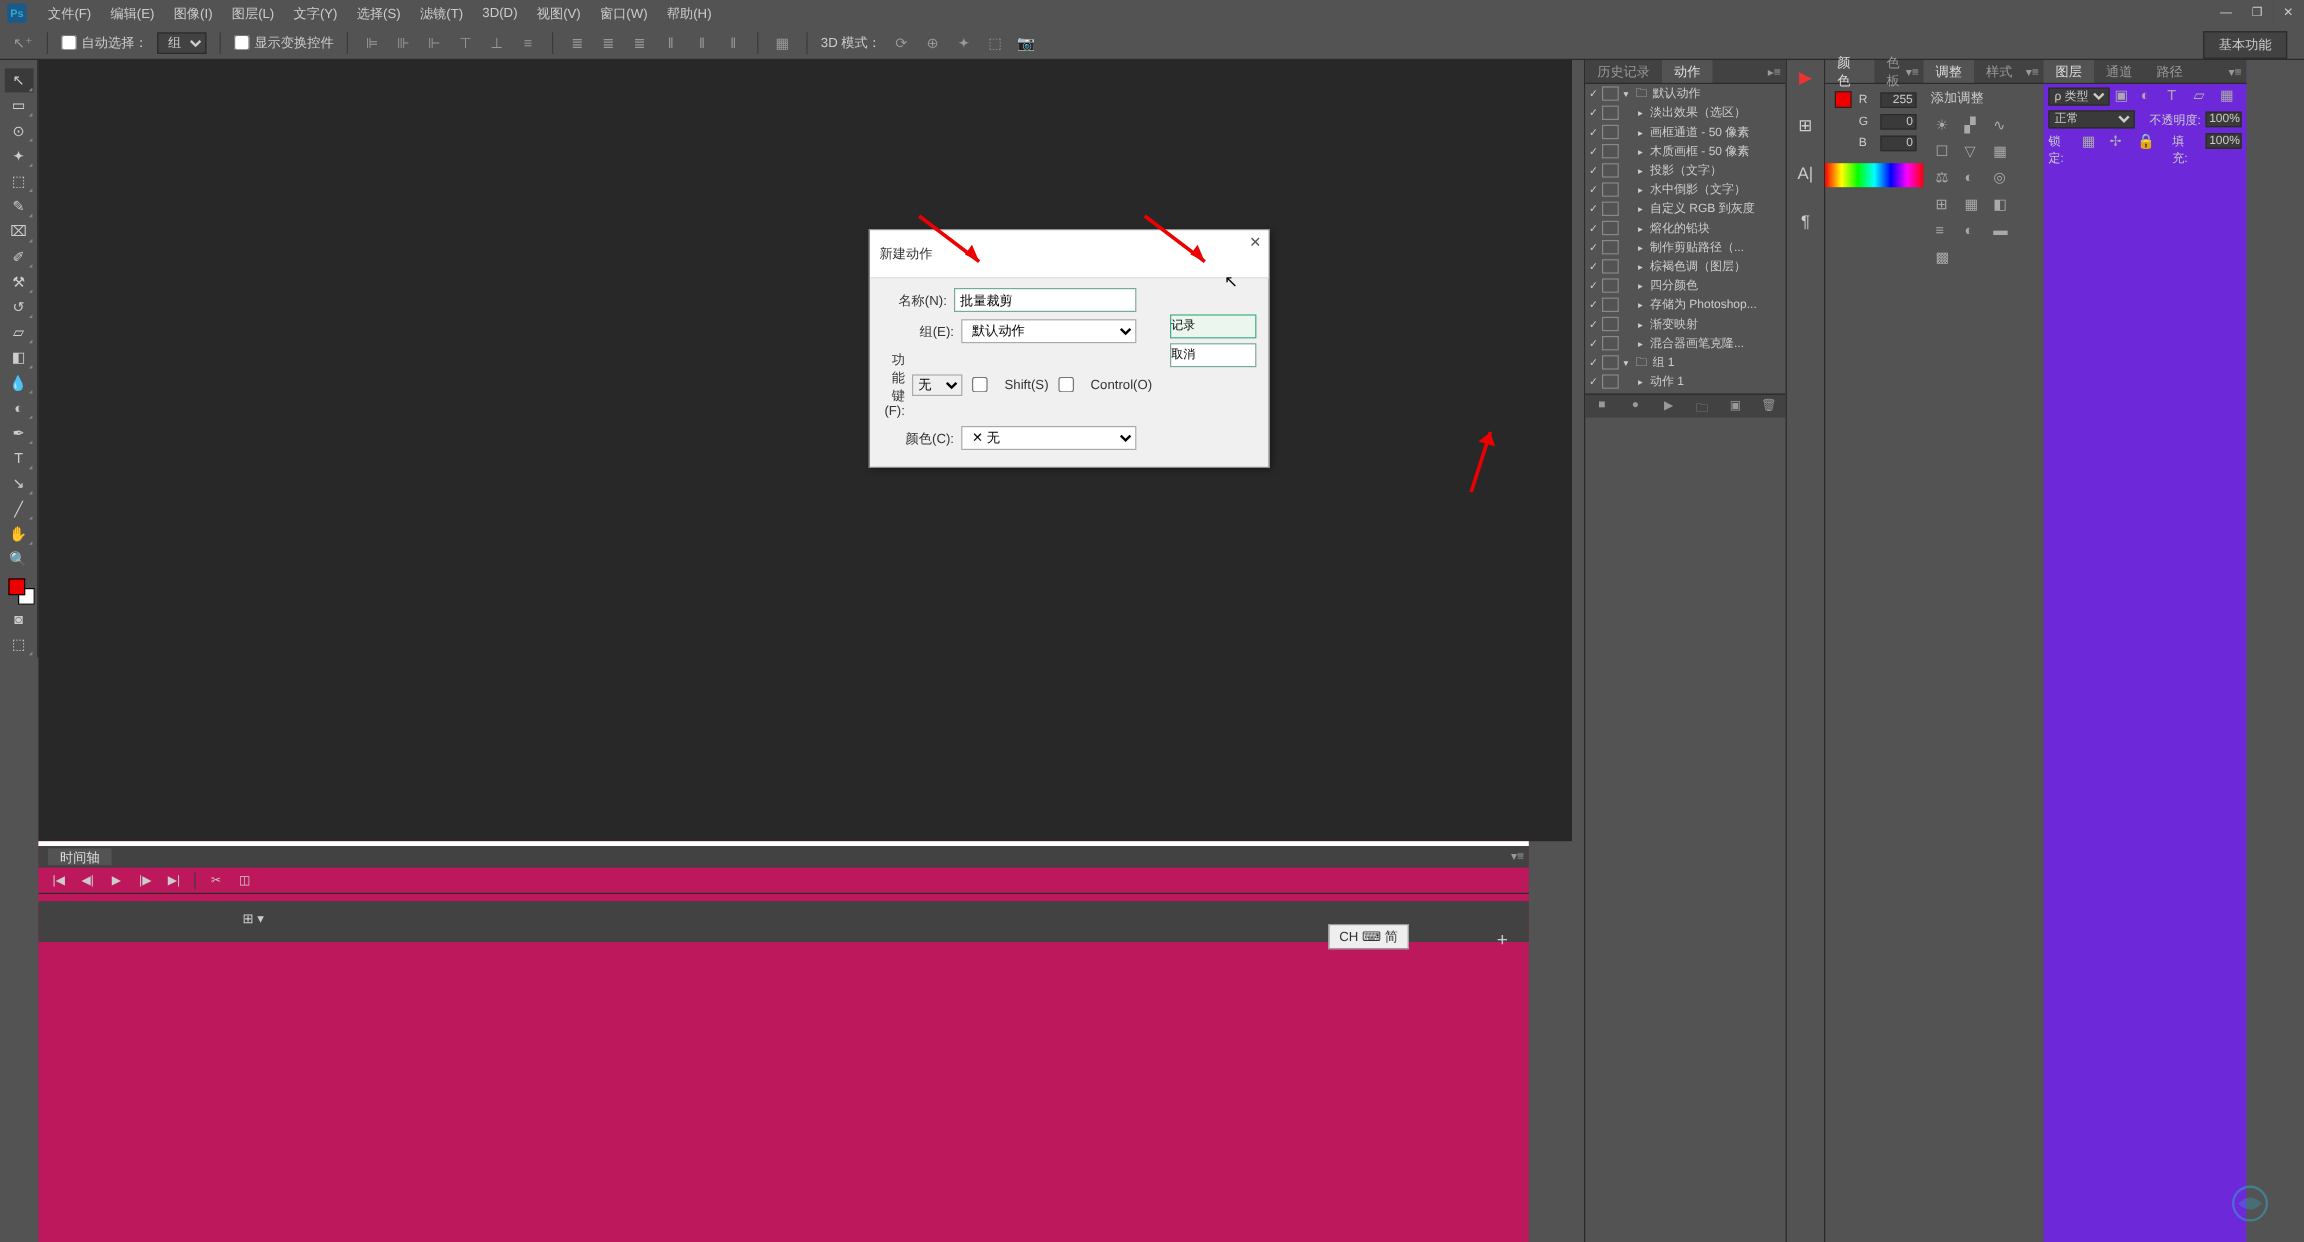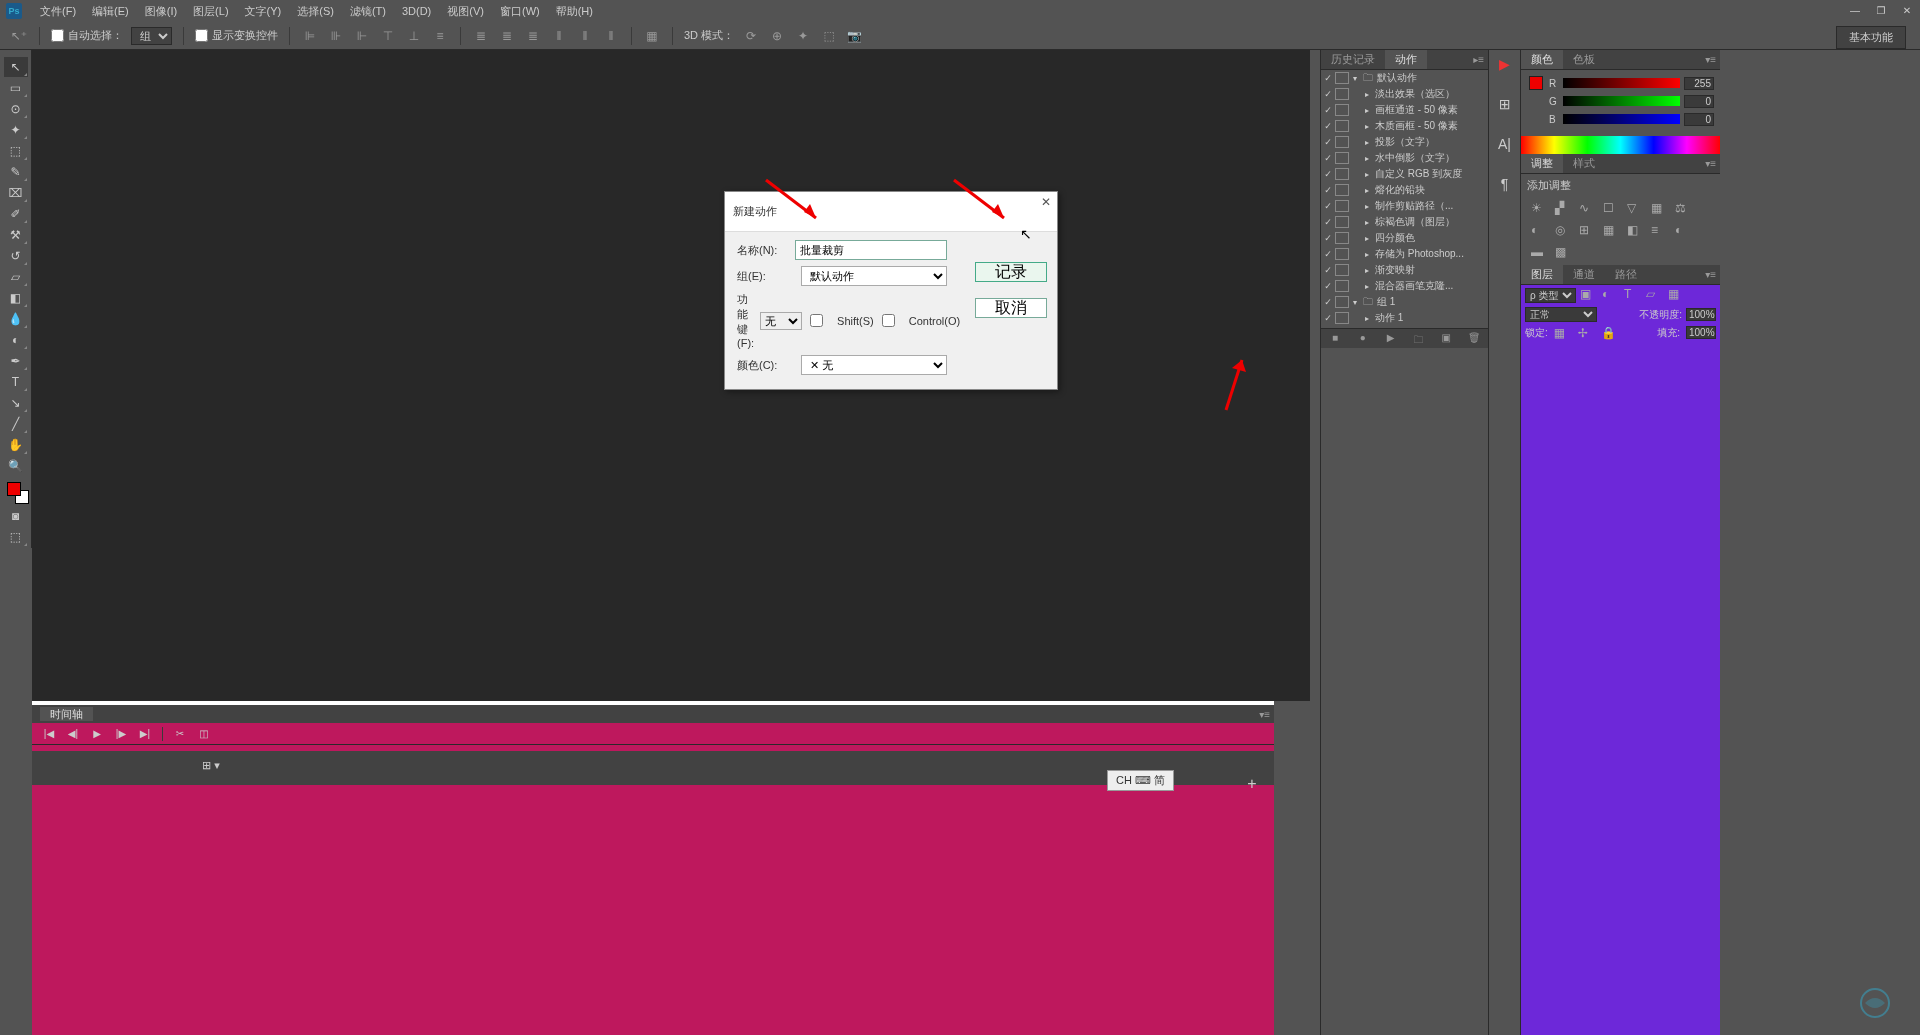--- a/index.html
+++ b/index.html
@@ -54,21 +54,21 @@
     .action-label { flex: 1; overflow: hidden; white-space: nowrap; font-size: 10px; }
     .actions-footer { height: 20px; background: #424242; display: flex; align-items: center; justify-content: space-around; border-top: 1px solid #2a2a2a; }
     .af-btn { width: 16px; height: 14px; color: #999; font-size: 10px; text-align: center; }
     
     
     .dock-strip { width: 32px; display: flex; flex-direction: column; align-items: center; padding-top: 4px; gap: 20px; }
     .dock-icon { width: 20px; height: 20px; color: #ccc; font-size: 14px; display: flex; align-items: center; justify-content: center; }
     .dock-icon.play { color: #e33; }
     
     
-    .rightmost { width: 200px; display: flex; flex-direction: column; }
+    .rightmost { width: 200px; display: flex; flex-direction: row; }
     .color-panel { height: 104px; background: #535353; }
     .color-sliders { padding: 4px 6px; }
     .color-row { display: flex; align-items: center; height: 18px; gap: 4px; }
     .color-label { width: 10px; font-size: 10px; color: #ccc; }
     .color-slider { flex: 1; height: 10px; background: linear-gradient(to right, #000, #f00); position: relative; }
     .color-slider.g { background: linear-gradient(to right, #000, #0f0); }
     .color-slider.b { background: linear-gradient(to right, #000, #00f); }
     .color-val { width: 30px; font-size: 10px; color: #ccc; text-align: right; background: #3a3a3a; border: 1px solid #2a2a2a; padding: 0 2px; }
     .color-spectrum { height: 20px; background: linear-gradient(to right, red, yellow, lime, cyan, blue, magenta, red); margin-top: 4px; }
     .color-swatches { display: flex; gap: 2px; padding: 2px; }
@@ -92,25 +92,25 @@
     .timeline-track { height: 34px; background: #424242; margin-top: 6px; position: relative; }
     .ch-indicator { position: absolute; bottom: 244px; right: 100px; background: #eee; border: 1px solid #999; padding: 2px 8px; font-size: 11px; color: #333; }
     .add-btn { position: absolute; right: 12px; bottom: 240px; width: 20px; height: 20px; color: #ccc; font-size: 16px; text-align: center; }
     
     
     .dialog { position: absolute; left: 724px; top: 191px; width: 334px; background: #f0f0f0; border: 1px solid #888; box-shadow: 2px 2px 6px rgba(0,0,0,0.4); z-index: 100; }
     .dialog-title { height: 40px; background: #fff; display: flex; align-items: center; padding: 0 8px; font-size: 11px; color: #333; border-bottom: 1px solid #ddd; position: relative; }
     .dialog-close { position: absolute; right: 6px; top: 3px; font-size: 12px; color: #555; }
     .dialog-body { padding: 8px 12px; }
     .dialog-row { display: flex; align-items: center; margin-bottom: 6px; font-size: 11px; color: #333; }
-    .dialog-label { width: 58px; margin-right: 6px; }
+    .dialog-label { width: 58px; text-align: right; margin-right: 6px; }
     .dialog-input { flex: 1; height: 20px; border: 1px solid #7a9; background: #fff; padding: 0 4px; font-size: 11px; }
     .dialog-select { flex: 1; height: 20px; border: 1px solid #aaa; background: #fff; font-size: 11px; padding: 0 4px; }
     .dialog-buttons { position: absolute; right: 10px; top: 30px; width: 72px; }
-    .dlg-btn { width: 72px; height: 20px; border: 1px solid #7a9; background: #fff; font-size: 16px; margin-bottom: 16px; text-align: center; line-height: 18px; }
+    .dlg-btn { width: 72px; height: 20px; border: 1px solid #7a9; background: #fff; font-size: 10px; margin-bottom: 4px; text-align: left; line-height: 18px; }
     .dlg-btn.primary { border: 1px solid #4a8; background: #eaf6ee; }
     .dialog-body-inner { width: 210px; }
     .fn-row { display: flex; gap: 8px; align-items: center; }
     .fn-select { width: 42px; height: 18px; border: 1px solid #aaa; font-size: 11px; }
     .fn-check { display: flex; align-items: center; gap: 14px; font-size: 11px; }
     
     
     .arrow { position: absolute; z-index: 200; pointer-events: none; }
     .arrow-line { stroke: #e00; stroke-width: 3; fill: none; }
     .arrow-head { fill: #e00; }

